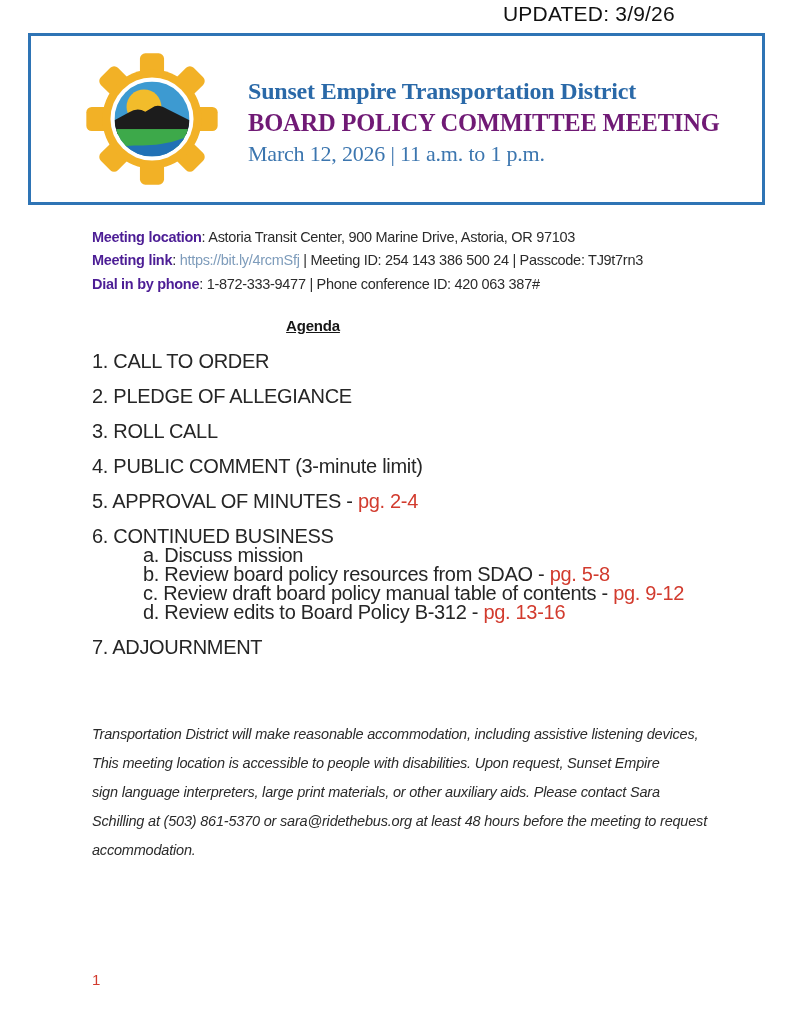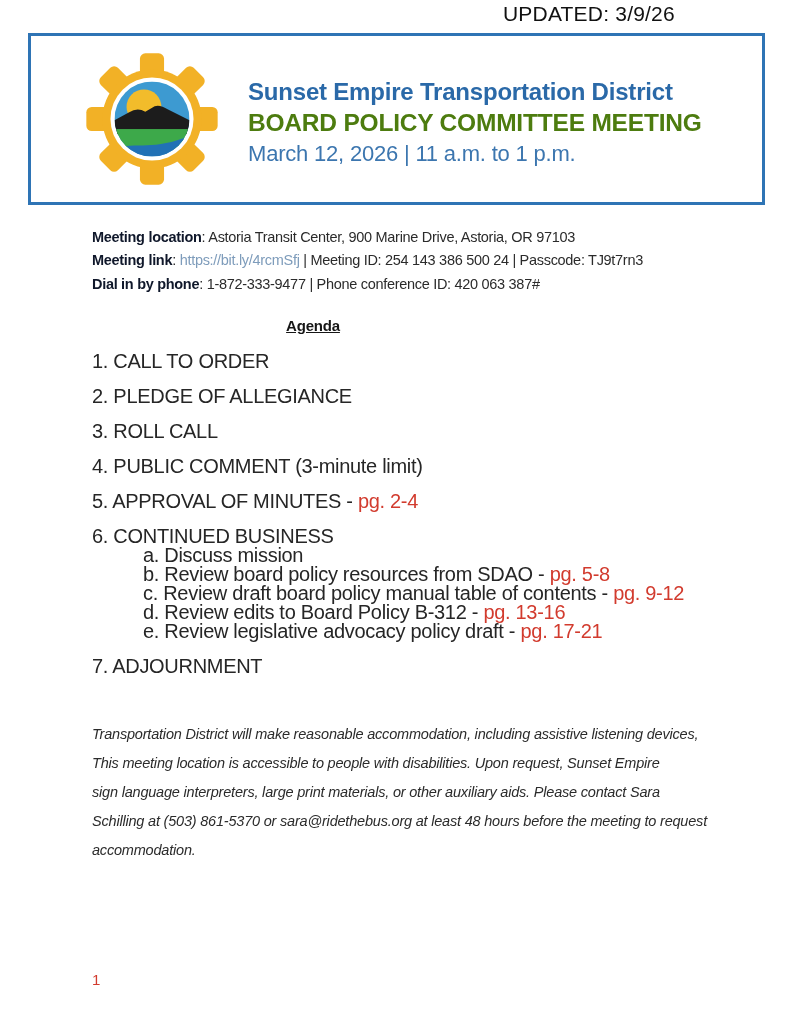--- a/index.html
+++ b/index.html
@@ -12,48 +12,48 @@
     overflow:hidden;
   }
   .updated {
     position:absolute; left:503px; top:2px;
     font-size:21px; color:#111111; letter-spacing:0.2px;
     white-space:nowrap;
   }
   .header-box {
     position:absolute; left:28px; top:33px;
     width:737px; height:172px;
-    border:3px solid #2E74B5; background:#ffffff;
+    border:3px solid #2E74B5; background:#ffffff;font-family:Liberation Serif, serif;
   }
   .logo {
     position:absolute; left:54px; top:14px;
     width:134px; height:138px;
   }
   .title-block {
     position:absolute; left:217px; top:40px;
     white-space:nowrap;
   }
   .org-name {
     font-size:24px; font-weight:bold; color:#2A69A8;
     line-height:31px; letter-spacing:-0.2px;
   }
   .meeting-title {
-    font-size:24.5px; font-weight:bold; color:#4d7c0f;
+    font-size:24.5px; font-weight:bold; color:#701a75;
     line-height:31px; letter-spacing:-0.2px;
   }
   .datetime {
     font-size:22px; font-weight:normal; color:#3C76AF;
     line-height:31px; letter-spacing:-0.2px;
   }
   .meeting-info {
     position:absolute; left:92px; top:226px;
     font-size:14.5px; line-height:23.3px; letter-spacing:-0.3px;
     white-space:nowrap; color:#2b2b2b;
   }
-  .meeting-info b { color:#0f172a; }
+  .meeting-info b { color:#4c1d95; }
   .mi-link {
     color:#7E9CBB; cursor:pointer;
   }
   .agenda-heading {
     position:absolute; left:0; top:317px; width:626px;
     text-align:center; font-size:15px; font-weight:bold;
     text-decoration:underline; color:#161616; letter-spacing:-0.2px;
   }
   .agenda {
     position:absolute; left:92px; top:352px;
@@ -135,21 +135,20 @@
     </div>
     <div class="agenda-item">
       <div class=""><span>5. APPROVAL OF MINUTES - </span><span class="red">pg. 2-4</span></div>
     </div>
     <div class="agenda-item">
       <div class=""><span>6. CONTINUED BUSINESS</span></div>
       <div class="agenda-subitem"><span>a. Discuss mission</span></div>
       <div class="agenda-subitem"><span>b. Review board policy resources from SDAO - </span><span class="red">pg. 5-8</span></div>
       <div class="agenda-subitem"><span>c. Review draft board policy manual table of contents - </span><span class="red">pg. 9-12</span></div>
       <div class="agenda-subitem"><span>d. Review edits to Board Policy B-312 - </span><span class="red">pg. 13-16</span></div>
-      <div class="agenda-subitem"><span>e. Review legislative advocacy policy draft - </span><span class="red">pg. 17-21</span></div>
     </div>
     <div class="agenda-item">
       <div class=""><span>7. ADJOURNMENT</span></div>
     </div>
   </div>
 
 <div class="notice" id="notice">
     <div>Transportation District will make reasonable accommodation, including assistive listening devices,</div>
     <div>This meeting location is accessible to people with disabilities. Upon request, Sunset Empire</div>
     <div>sign language interpreters, large print materials, or other auxiliary aids. Please contact Sara</div>

